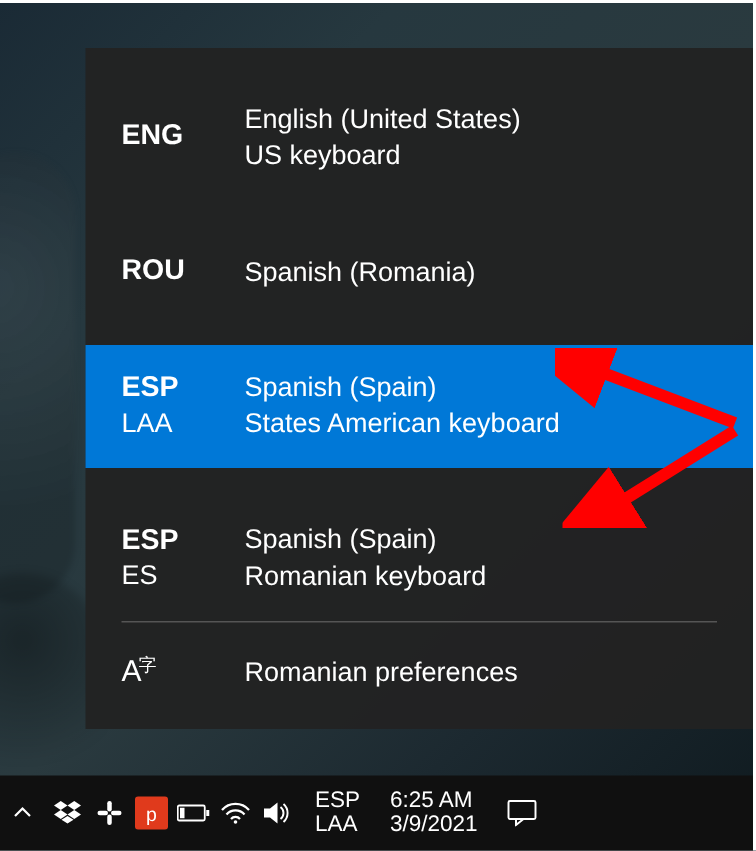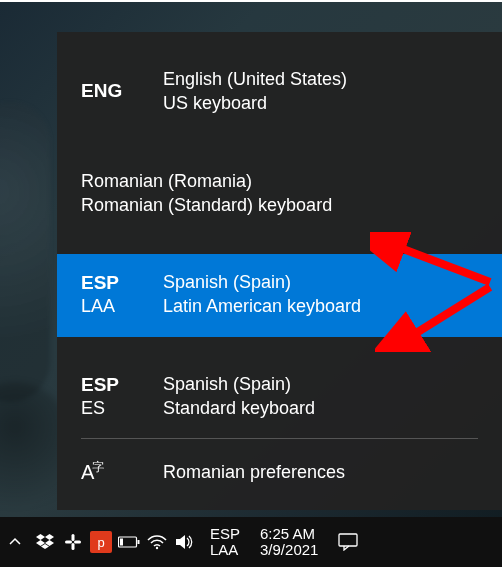--- a/index.html
+++ b/index.html
@@ -88,45 +88,48 @@
       <span class="code-a">ENG</span>
       <span class="code-b"></span>
     </div>
     <div class="text-col">
       <span class="line-a">English (United States)</span>
       <span class="line-b">US keyboard</span>
     </div>
   </div>
 
   <div class="item">
-    <div class="text-col">
-      <span class="line-a">Romanian (Romania)</span>
-      <span class="line-b">Romanian (Standard) keyboard</span>
+    <div class="code-col">
+      <span class="code-a">ROU</span>
+      <span class="code-b"></span>
+    </div>
+    <div class="text-col">
+      <span class="line-a">Spanish (Romania)</span>
     </div>
   </div>
 
   <div class="item selected">
     <div class="code-col">
       <span class="code-a">ESP</span>
       <span class="code-b">LAA</span>
     </div>
     <div class="text-col">
       <span class="line-a">Spanish (Spain)</span>
-      <span class="line-b">Latin American keyboard</span>
+      <span class="line-b">States American keyboard</span>
     </div>
   </div>
 
   <div class="item">
     <div class="code-col">
       <span class="code-a">ESP</span>
       <span class="code-b">ES</span>
     </div>
     <div class="text-col">
       <span class="line-a">Spanish (Spain)</span>
-      <span class="line-b">Standard keyboard</span>
+      <span class="line-b">Romanian keyboard</span>
     </div>
   </div>
 
   <div class="divider"></div>
 
   <div class="prefs">
     <div class="icon-col">
       <span class="lang-icon">A<sup>字</sup></span>
     </div>
     <span>Romanian preferences</span>

